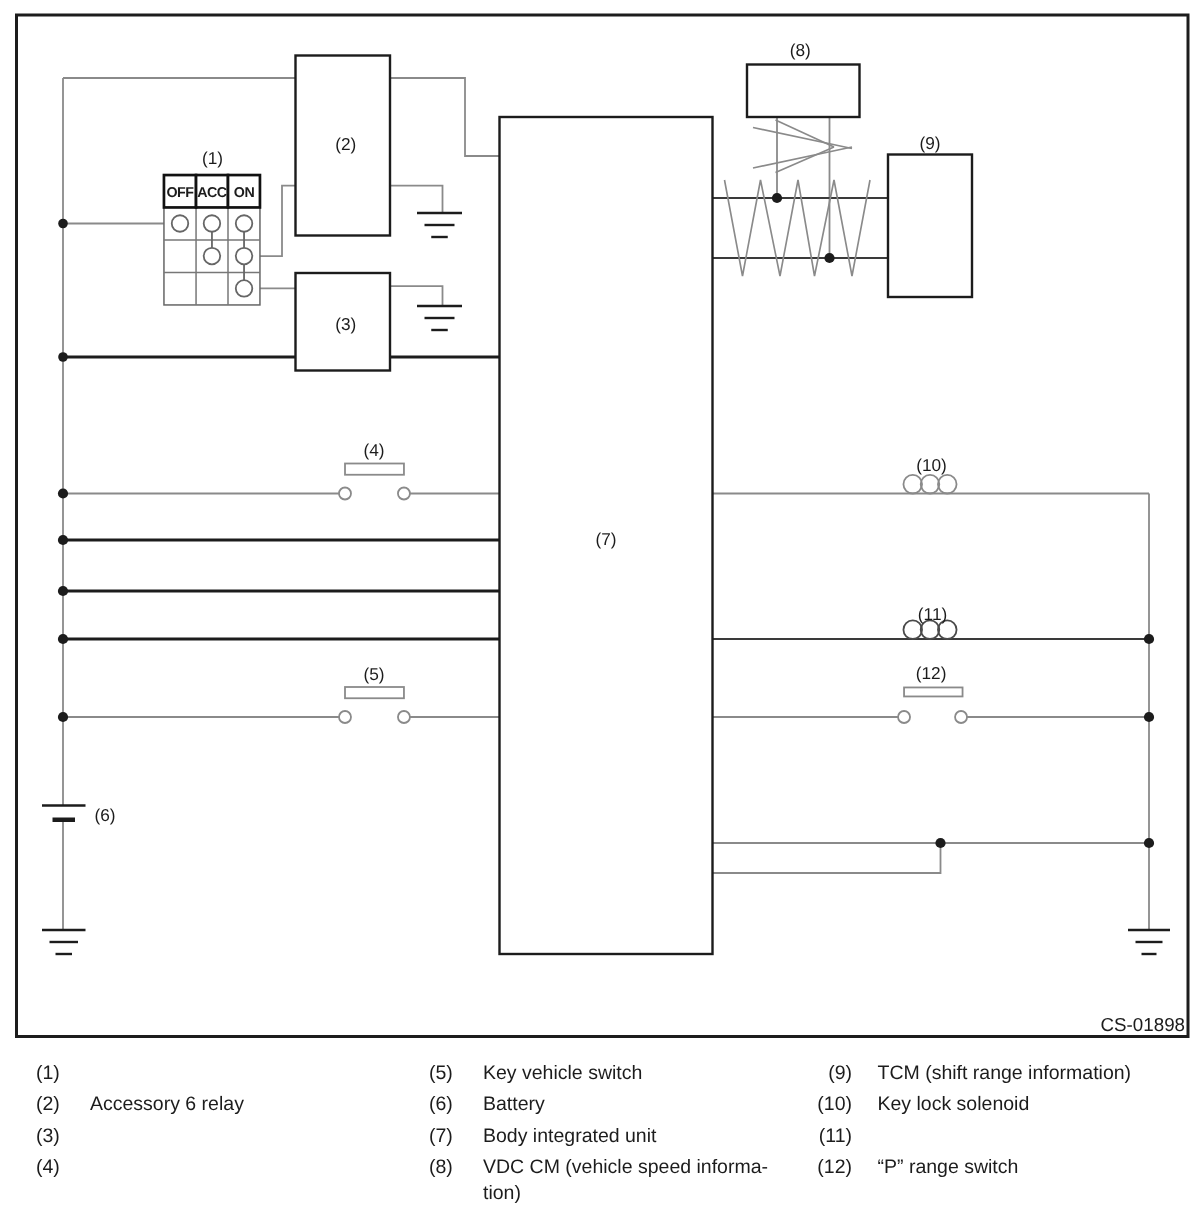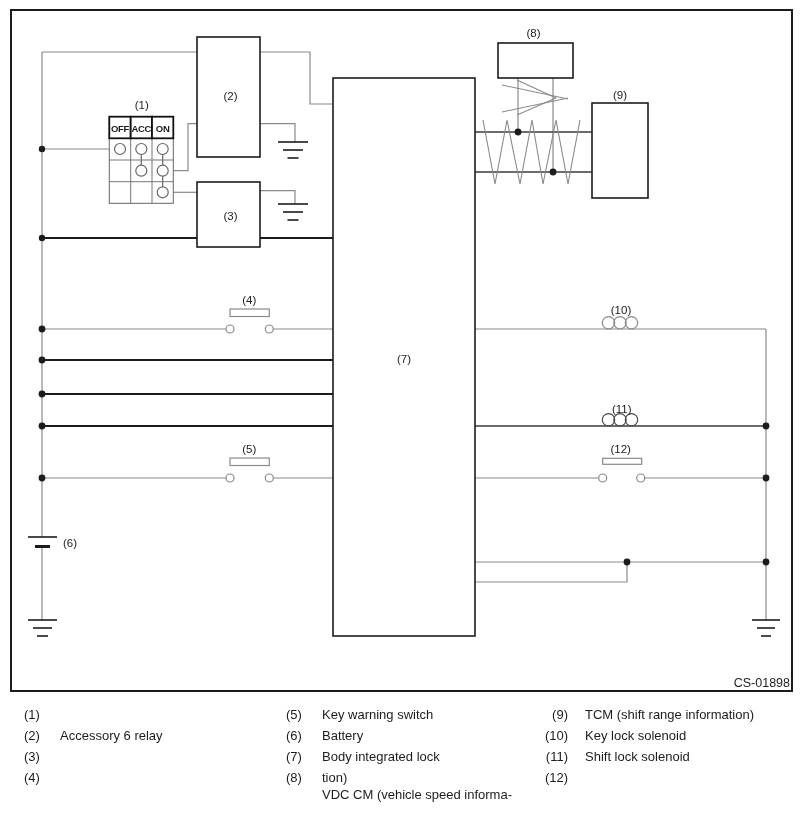--- a/index.html
+++ b/index.html
@@ -230,51 +230,51 @@
           <span class="num">(3)</span>
         </div>
       <div class="leg-row">
           <span class="num">(4)</span>
         </div>
     </div>
 
     <div class="leg-col leg-col2">
       <div class="leg-row">
           <span class="num">(5)</span>
-          <span class="lbl">Key warning switch</span>
+          <span class="lbl">Key vehicle switch</span>
         </div>
       <div class="leg-row">
           <span class="num">(6)</span>
           <span class="lbl">Battery</span>
         </div>
       <div class="leg-row">
           <span class="num">(7)</span>
-          <span class="lbl">Body integrated lock</span>
+          <span class="lbl">Body integrated unit</span>
         </div>
       <div class="leg-row">
         <span class="num">(8)</span>
         <span class="lbl">
+          <div>VDC CM (vehicle speed informa-</div>
           <div>tion)</div>
-          <div>VDC CM (vehicle speed informa-</div>
         </span>
       </div>
     </div>
 
     <div class="leg-col leg-col3">
       <div class="leg-row">
           <span class="num">(9)</span>
           <span class="lbl">TCM (shift range information)</span>
         </div>
       <div class="leg-row">
           <span class="num">(10)</span>
           <span class="lbl">Key lock solenoid</span>
         </div>
       <div class="leg-row">
           <span class="num">(11)</span>
-          <span class="lbl">Shift lock solenoid</span>
         </div>
       <div class="leg-row">
           <span class="num">(12)</span>
+          <span class="lbl">“P” range switch</span>
         </div>
     </div>
 
   </div>
 </div>
 
 </body></html>

